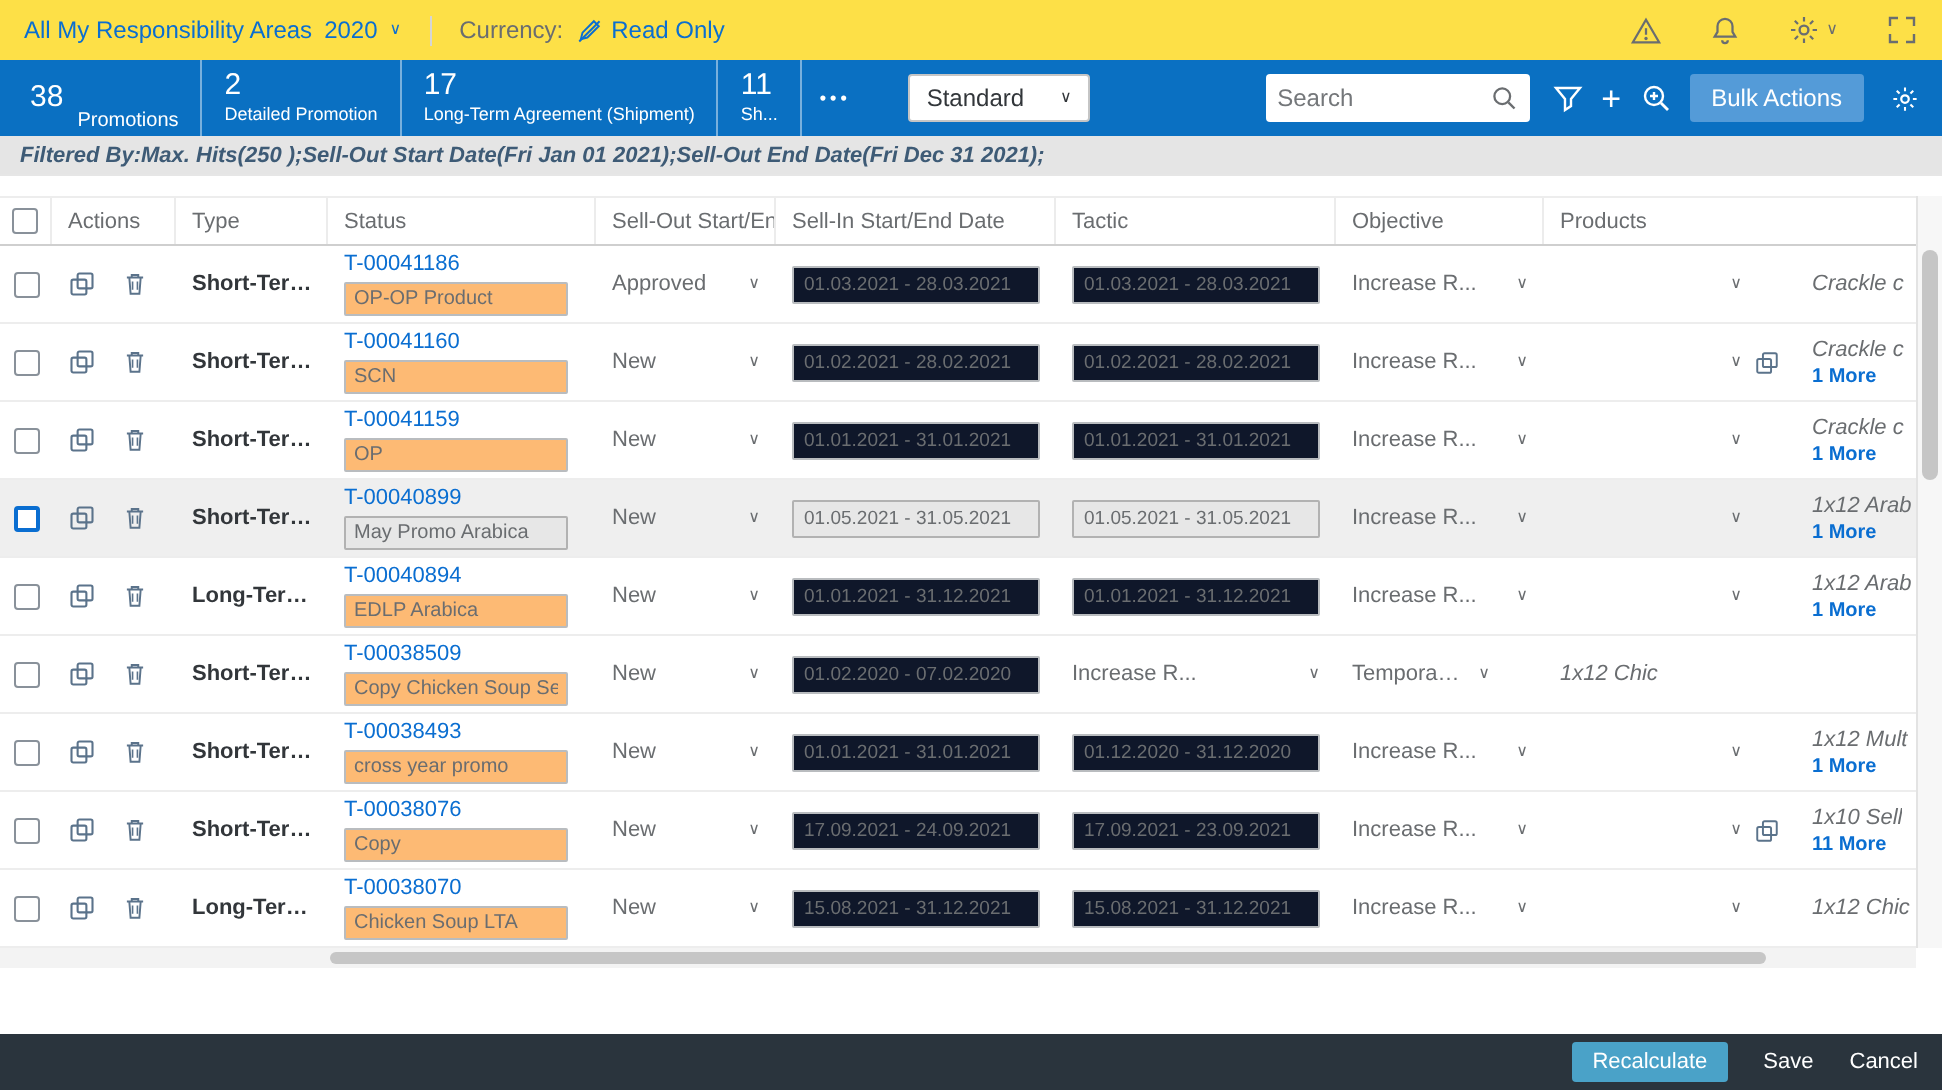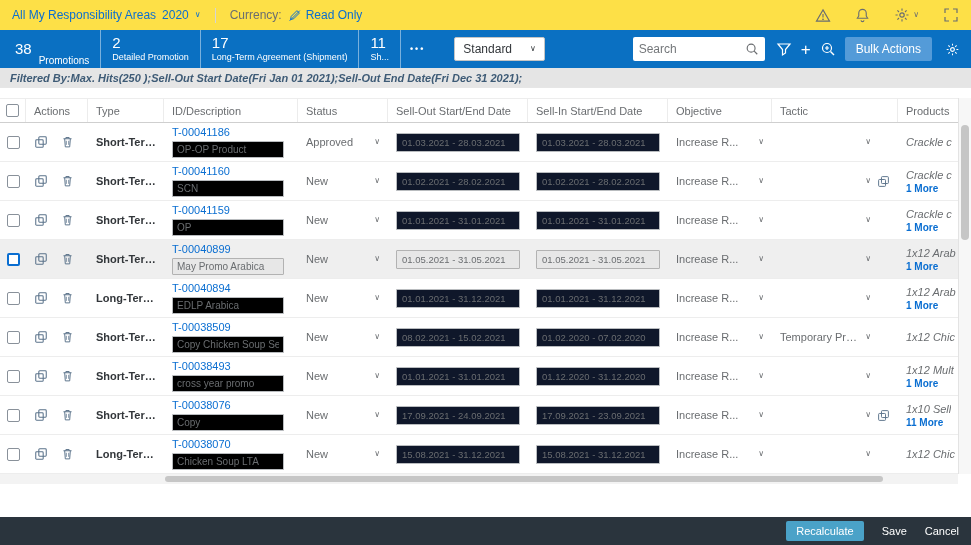--- a/index.html
+++ b/index.html
@@ -53,21 +53,21 @@
   .trow.selected { background: #efefef; }
   .cell { padding: 0 8px; display: flex; align-items: center; min-width: 0; height: 100%; }
   .c-check { justify-content: center; padding: 0; }
   .checkbox { width: 13px; height: 13px; border: 1px solid #89919a; border-radius: 2px; background: #fff; flex: none; cursor: pointer; }
   .trow.selected .checkbox { border: 2px solid #0a6ed1; }
   .c-actions { gap: 13px; color: #5b738b; }
   .act-icon { display: flex; align-items: center; cursor: pointer; }
   .c-type { font-weight: bold; color: #32363a; white-space: nowrap; overflow: hidden; }
   .c-id { flex-direction: column; align-items: flex-start; justify-content: center; gap: 3px; }
   .id-link { color: #0a6ed1; text-decoration: none; font-size: 11px; white-space: nowrap; }
-  .desc-input { width: 112px; height: 17px; border: 1px solid #b9bcbf; border-radius: 1px; font-size: 10px; color: #6a6d70; padding: 0 4px; font-family: inherit; background: #000000; }
+  .desc-input { width: 112px; height: 17px; border: 1px solid #b9bcbf; border-radius: 1px; font-size: 10px; color: #6a6d70; padding: 0 4px; font-family: inherit; background: #fdba74; }
   .date-input { width: 124px; height: 19px; border: 1px solid #b9bcbf; border-radius: 1px; font-size: 9.5px; color: #6a6d70; padding: 0 5px; font-family: inherit; background: #0f172a; }
   .trow.selected .desc-input, .trow.selected .date-input { background: #e7e7e7; border-color: #b2b2b2; }
   .c-status, .c-objective { justify-content: space-between; gap: 4px; }
   .trunc { white-space: nowrap; overflow: hidden; text-overflow: ellipsis; min-width: 0; }
   .c-tactic { gap: 6px; }
   .tactic-value { flex: 1; }
   .cell .chev { color: #6a6d70; flex: none; cursor: pointer; }
   .tactic-copy { color: #5b738b; }
   .c-products { flex-direction: column; align-items: flex-start; justify-content: center; gap: 2px; overflow: hidden; }
   .products-line { max-width: 100%; font-style: italic; }
@@ -197,26 +197,25 @@
   </div>
 
   <div class="table-gap"></div>
 
   <div class="thead grid">
     <div class="hcell c-check">
         <span class="checkbox"></span>
       </div>
     <div class="hcell">Actions</div>
     <div class="hcell">Type</div>
-    <div class="hcell">ID/Description</div>
     <div class="hcell">Status</div>
     <div class="hcell">Sell-Out Start/End Date</div>
     <div class="hcell">Sell-In Start/End Date</div>
+    <div class="hcell">Tactic</div>
     <div class="hcell">Objective</div>
-    <div class="hcell">Tactic</div>
     <div class="hcell">Products</div>
   </div>
 
   <div class="tbody">
     <div class="trow grid">
       <div class="cell c-check">
           <span class="checkbox"></span>
         </div>
       <div class="cell c-actions">
         <span class="act-icon">
@@ -510,23 +509,20 @@
       <div class="cell c-type">
           <span class="trunc">Short-Term Pr...</span>
         </div>
       <div class="cell c-id">
         <a href="#" class="id-link">T-00038509</a>
         <input type="text" class="desc-input" value="Copy Chicken Soup Sept" style="">
       </div>
       <div class="cell c-status">
         <span class="trunc">New</span>
         <span class="chev">∨</span>
-      </div>
-      <div class="cell c-date">
-        <input type="text" class="date-input" value="08.02.2021 - 15.02.2021" style="">
       </div>
       <div class="cell c-date">
         <input type="text" class="date-input" value="01.02.2020 - 07.02.2020" style="">
       </div>
       <div class="cell c-objective">
         <span class="trunc">Increase R...</span>
         <span class="chev">∨</span>
       </div>
       <div class="cell c-tactic">
         <span class="trunc tactic-value">Temporary Price R...</span>

